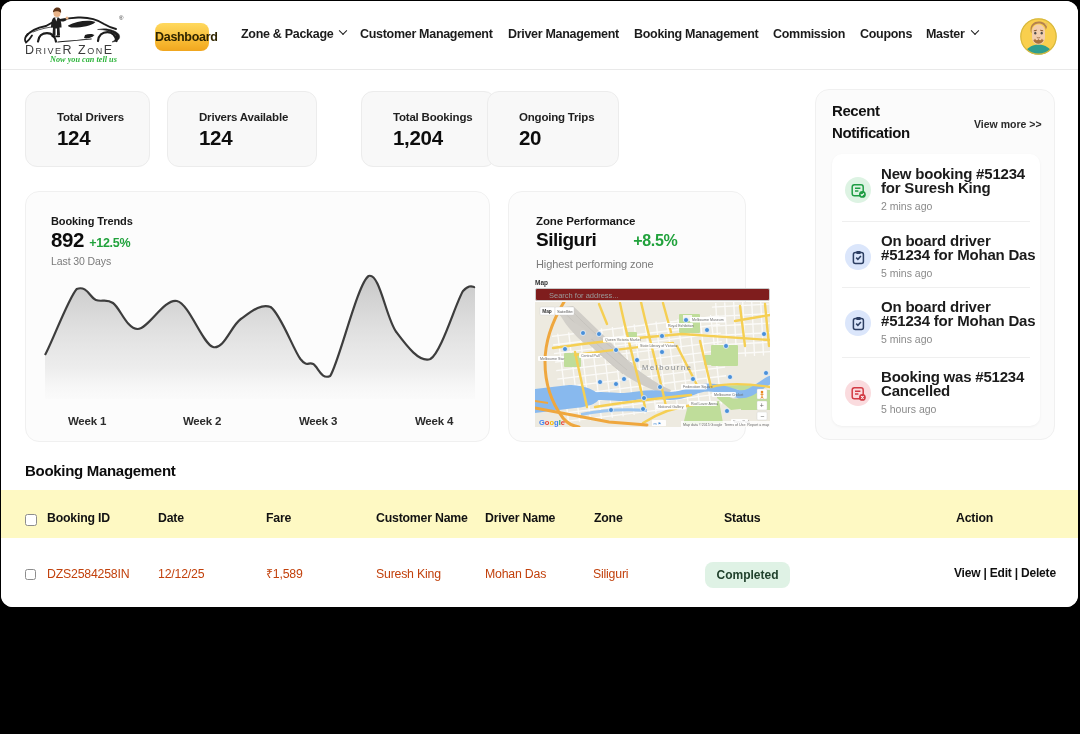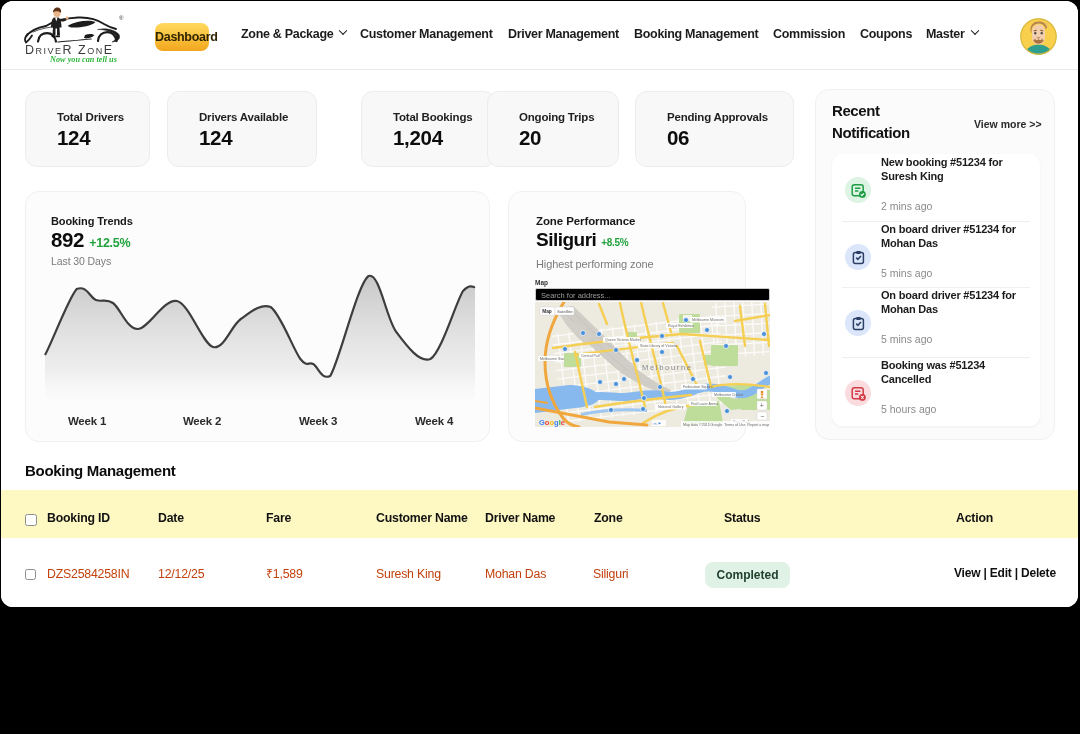--- a/index.html
+++ b/index.html
@@ -20,21 +20,21 @@
 .ct1{position:absolute;font-size:11.5px;font-weight:700;color:#181818;letter-spacing:-0.1px;}
 .ct2{position:absolute;font-weight:700;color:#0c0c0c;letter-spacing:-0.4px;}
 .grn{font-weight:700;color:#21a23c;}
 .sub{position:absolute;font-size:10.5px;color:#7b7b7b;letter-spacing:-0.1px;}
 .wk{position:absolute;top:223px;font-size:11.5px;font-weight:700;color:#2c2c2c;width:80px;text-align:center;letter-spacing:-0.2px;}
 
 .notif{position:absolute;left:814px;top:88px;width:240px;height:351px;background:#fbfbfb;border:1px solid #f0f0f0;border-radius:14px;}
 .ncard{position:absolute;left:16px;top:64px;width:208px;height:272px;background:#fff;border-radius:10px;box-shadow:0 1px 3px rgba(0,0,0,0.05);}
 .nitem{position:absolute;left:0;width:208px;}
 .nic{position:absolute;left:13px;top:23px;width:26px;height:26px;border-radius:50%;}
-.ntit{position:absolute;left:49px;top:1px;width:155px;font-size:11px;font-weight:700;color:#1b1b1b;line-height:14px;letter-spacing:-0.2px;}
+.ntit{position:absolute;left:49px;top:13px;width:155px;font-size:15px;font-weight:700;color:#1b1b1b;line-height:14px;letter-spacing:-0.2px;}
 .ntime{position:absolute;left:49px;top:46px;font-size:10.5px;color:#8a8a8a;}
 .ndiv{position:absolute;left:10px;width:188px;height:1px;background:#efefef;}
 
 .bmtitle{position:absolute;left:24px;top:461px;font-size:15px;font-weight:700;color:#0c0c0c;letter-spacing:-0.3px;}
 .thead{position:absolute;left:0;top:489px;width:1077px;height:48px;background:#fef9c3;}
 .th{position:absolute;top:21px;font-size:12.3px;font-weight:700;color:#121212;letter-spacing:-0.2px;}
 .trow{position:absolute;left:0;top:537px;width:1077px;height:69px;background:#fff;}
 .td{position:absolute;top:30px;line-height:13px;font-size:12.3px;color:#c2410c;letter-spacing:-0.2px;}
 .cb{position:absolute;border:1.4px solid #8d8d8d;border-radius:2.5px;background:#fff;}
 .pill{position:absolute;left:704px;top:24px;width:85px;height:26px;background:#dff2e5;border-radius:8px;color:#20412c;font-size:12px;font-weight:700;text-align:center;line-height:26px;}
@@ -110,24 +110,20 @@
       <div class="num">124</div>
     </div>
   <div class="scard" style="left:332px;width:135px;margin-left:28px;">
       <div class="lb">Total Bookings</div>
       <div class="num">1,204</div>
     </div>
   <div class="scard" style="left:486px;width:132px;">
       <div class="lb">Ongoing Trips</div>
       <div class="num">20</div>
     </div>
-  <div class="scard" style="left:634px;width:159px;">
-      <div class="lb">Pending Approvals</div>
-      <div class="num">06</div>
-    </div>
 
   <div class="bigcard" style="left:24px;width:465px;">
     <div class="ct1" style="left:25px;top:23px;font-size:11px;">Booking Trends</div>
     <div class="ct2" style="left:25px;top:36px;font-size:20.5px;">892 <span class="grn" style="font-size:12.5px;letter-spacing:-0.3px;">+12.5%</span></div>
     <div class="sub" style="left:25px;top:63px;">Last 30 Days</div>
     <svg class="abs" style="left:0;top:75px;" width="465" height="135" viewBox="0 0 465 135">
       <defs>
         <linearGradient id="gfill" x1="0" y1="0" x2="0" y2="1">
           <stop offset="0" stop-color="#b2b2b2" stop-opacity="0.72"></stop>
           <stop offset="0.75" stop-color="#d6d6d6" stop-opacity="0.40"></stop>
@@ -138,24 +134,24 @@
       <path d="M19,88.0 C25,78.0 42.6,30.8 50.7,22.0 C60.8,18.0 63.9,30.7 69.9,33.0 C76.0,35.3 80.0,31.2 87.0,36.0 C94.0,40.8 101.0,62.3 111.7,62.0 C122.4,61.7 138.3,31.0 150.9,34.0 C163.5,37.0 176.4,77.0 187.1,80.0 C197.8,83.0 205.2,58.7 214.8,52.0 C224.4,45.3 234.7,36.0 244.6,40.0 C254.5,46.7 267.3,82.5 274.4,92.0 C281.5,101.0 282.2,94.2 287.2,97.0 C292.2,99.8 295.0,113.0 304.2,109.0 C313.4,94.3 331.6,16.3 342.6,9.0 C353.6,5.0 360.0,51.2 370.3,65.0 C380.6,78.8 393.3,96.0 404.4,92.0 C415.5,85.2 429.6,36.0 437.0,24.0 C444.4,16.0 447.0,20.7 449.0,20.0" fill="none" stroke="#3d3d3d" stroke-width="2.2"></path>
     </svg>
     <div class="wk" style="left:21px;">Week 1</div>
     <div class="wk" style="left:136px;">Week 2</div>
     <div class="wk" style="left:252px;">Week 3</div>
     <div class="wk" style="left:368px;">Week 4</div>
   </div>
 
   <div class="bigcard" style="left:507px;width:238px;">
     <div class="ct1" style="left:27px;top:23px;">Zone Performance</div>
-    <div class="ct2" style="left:27px;top:37px;font-size:19px;letter-spacing:-0.5px;">Siliguri <span class="grn" style="font-size:10px;letter-spacing:-0.3px;">+8.5%</span></div>
+    <div class="ct2" style="left:27px;top:37px;font-size:19px;letter-spacing:-0.5px;">Siliguri <span class="grn" style="font-size:16px;letter-spacing:-0.3px;margin-left:32px;">+8.5%</span></div>
     <div class="sub" style="left:27px;top:66px;font-size:11px;">Highest performing zone</div>
     <div class="abs" style="left:26px;top:87px;font-size:6.5px;font-weight:700;color:#333;">Map</div>
-    <div class="abs" style="left:26px;top:96px;width:235px;height:13px;background:#000000;border:1px solid #c9c9c9;border-radius:2px;">
+    <div class="abs" style="left:26px;top:96px;width:235px;height:13px;background:#7f1d1d;border:1px solid #c9c9c9;border-radius:2px;padding-left:8px;">
       <div style="font-size:7.5px;color:#9a9a9a;padding:2px 0 0 5px;">Search for address...</div>
     </div>
     <svg class="abs" style="left:26px;top:110px;" width="235" height="125" viewBox="0 0 235 125">
         <rect width="235" height="125" fill="#edeae0"></rect>
         <g stroke="#ffffff" stroke-width="1.3" opacity="0.8">
           <g transform="rotate(-7 105 70)">
             <line x1="28" y1="22" x2="28" y2="112"></line>
             <line x1="39" y1="22" x2="39" y2="112"></line>
             <line x1="50" y1="22" x2="50" y2="112"></line>
             <line x1="61" y1="22" x2="61" y2="112"></line>

